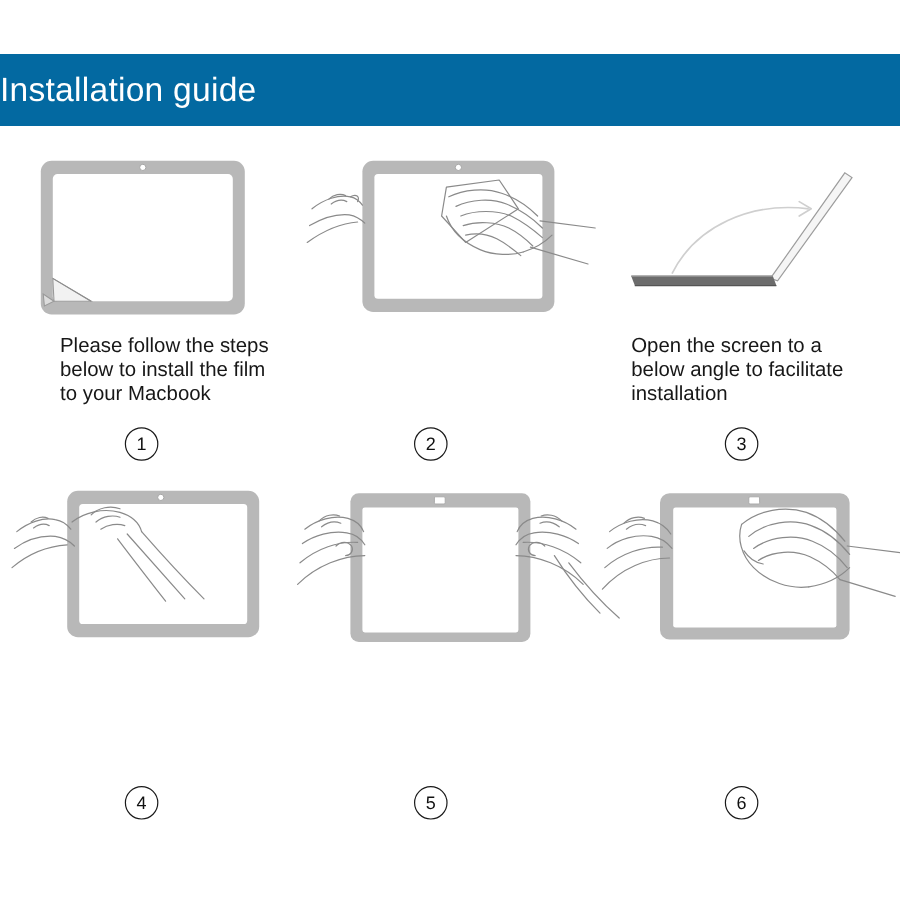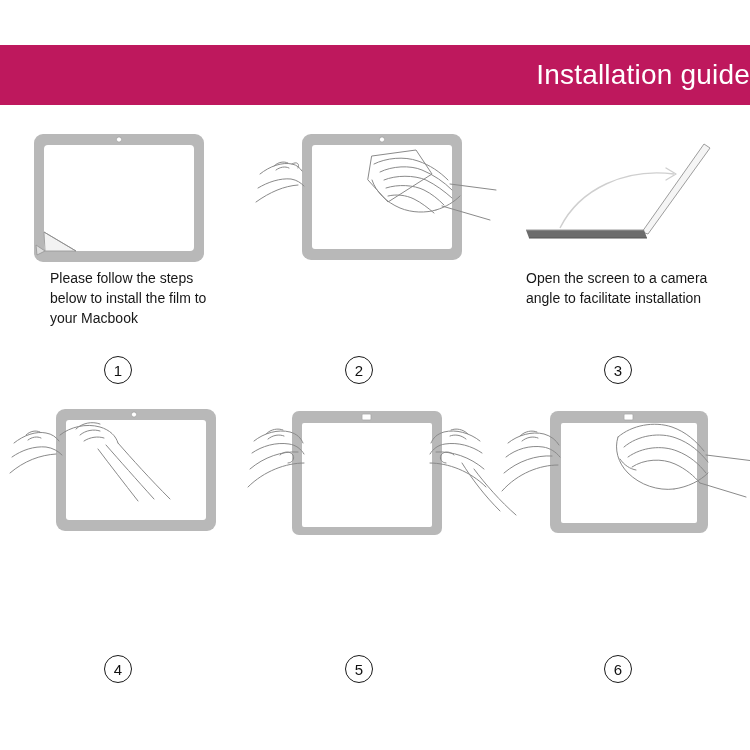--- a/index.html
+++ b/index.html
@@ -16,24 +16,24 @@
     color: #1a1a1a;
   }
 
   
   .banner {
     position: absolute;
     left: 0;
     top: 45px;
     width: 750px;
     height: 60px;
-    background: #be185d;
+    background: #0369a1;
     display: flex;
     align-items: center;
-    justify-content: flex-end;
+    justify-content: flex-start;
   }
   .banner-title {
     color: #ffffff;
     font-size: 28px;
     font-weight: 400;
     letter-spacing: 0.2px;
     line-height: 1;
   }
 
   
@@ -56,21 +56,22 @@
     height: 140px;
     width: 100%;
   }
   .art svg {
     position: absolute;
     left: 0;
     top: 0;
     overflow: visible;
   }
   .caption {
-    font-size: 14px;
+    margin-top: 10px;
+    font-size: 17px;
     line-height: 20px;
     color: #171717;
     padding-left: 36px;
     padding-right: 6px;
   }
   .step.col2 .caption { padding-left: 18px; }
   .step.col3 .caption { padding-left: 12px; }
 
   .badge {
     position: absolute;
@@ -160,21 +161,21 @@
         <path d="M128 104 L190 16 L196 20 L134 106 Z" fill="#f5f5f5" stroke="#9d9d9d" stroke-width="1"></path>
 
         <path d="M46 100 C66 60 112 40 160 46" fill="none" stroke="#cfcfcf" stroke-width="1.4"></path>
         <path d="M152 40 L162 46 L152 52" fill="none" stroke="#cfcfcf" stroke-width="1.4" stroke-linecap="round" stroke-linejoin="round"></path>
 
         <path d="M12 102 L130 102 L133 110 L15 110 Z" fill="#6c6c6c"></path>
         <path d="M12 102 L130 102" fill="none" stroke="#9a9a9a" stroke-width="1.2"></path>
         <path d="M15 110 L133 110" fill="none" stroke="#545454" stroke-width="1"></path>
       </svg>
     </div>
-    <div class="caption">Open the screen to a camera angle to facilitate installation</div>
+    <div class="caption">Open the screen to a below angle to facilitate installation</div>
     <div class="badge">3</div>
   </div>
 
   <div class="step r2 c1 col1">
     <div class="art">
       <svg width="250" height="140" viewBox="0 0 250 140">
         <rect x="42" y="6" width="160" height="122" rx="9" ry="9" fill="#b8b8b8"></rect>
         <rect x="52" y="17" width="140" height="100" rx="3" ry="3" fill="#ffffff"></rect>
         <circle cx="120" cy="11.5" r="2.6" fill="#ffffff" stroke="#a2a2a2" stroke-width="0.8"></circle>
         <g fill="none" stroke="#8a8a8a" stroke-width="1" stroke-linecap="round" stroke-linejoin="round">

